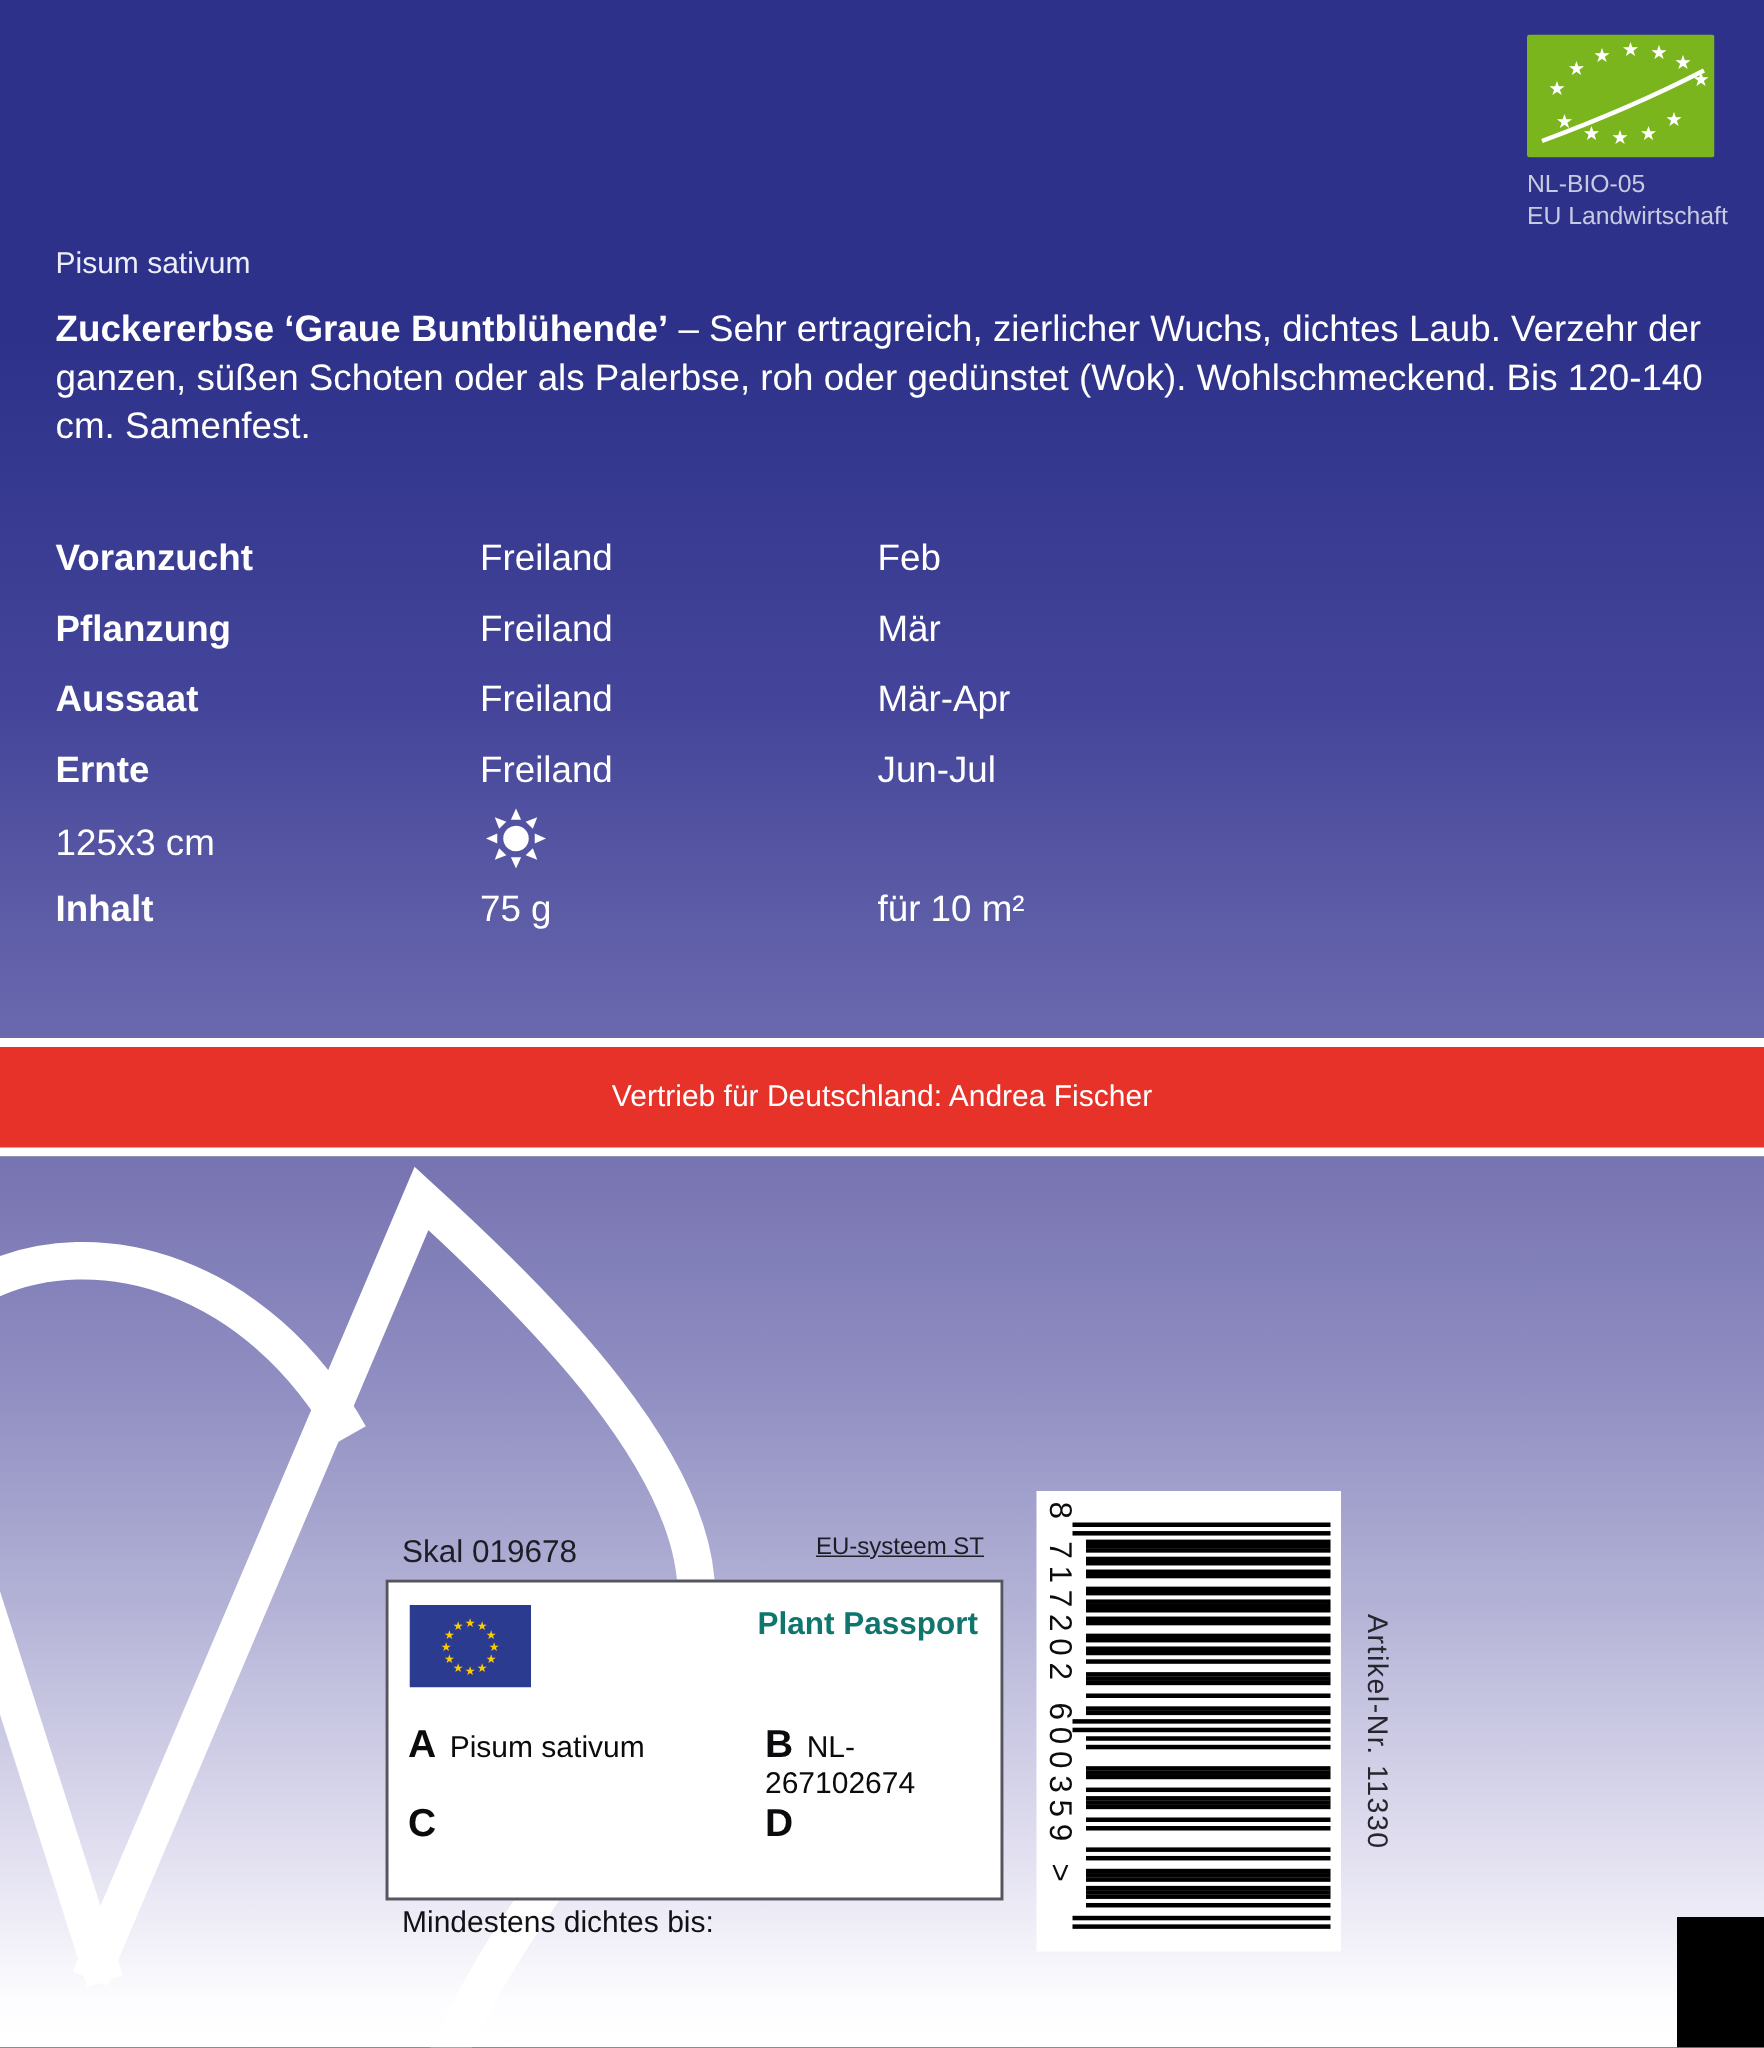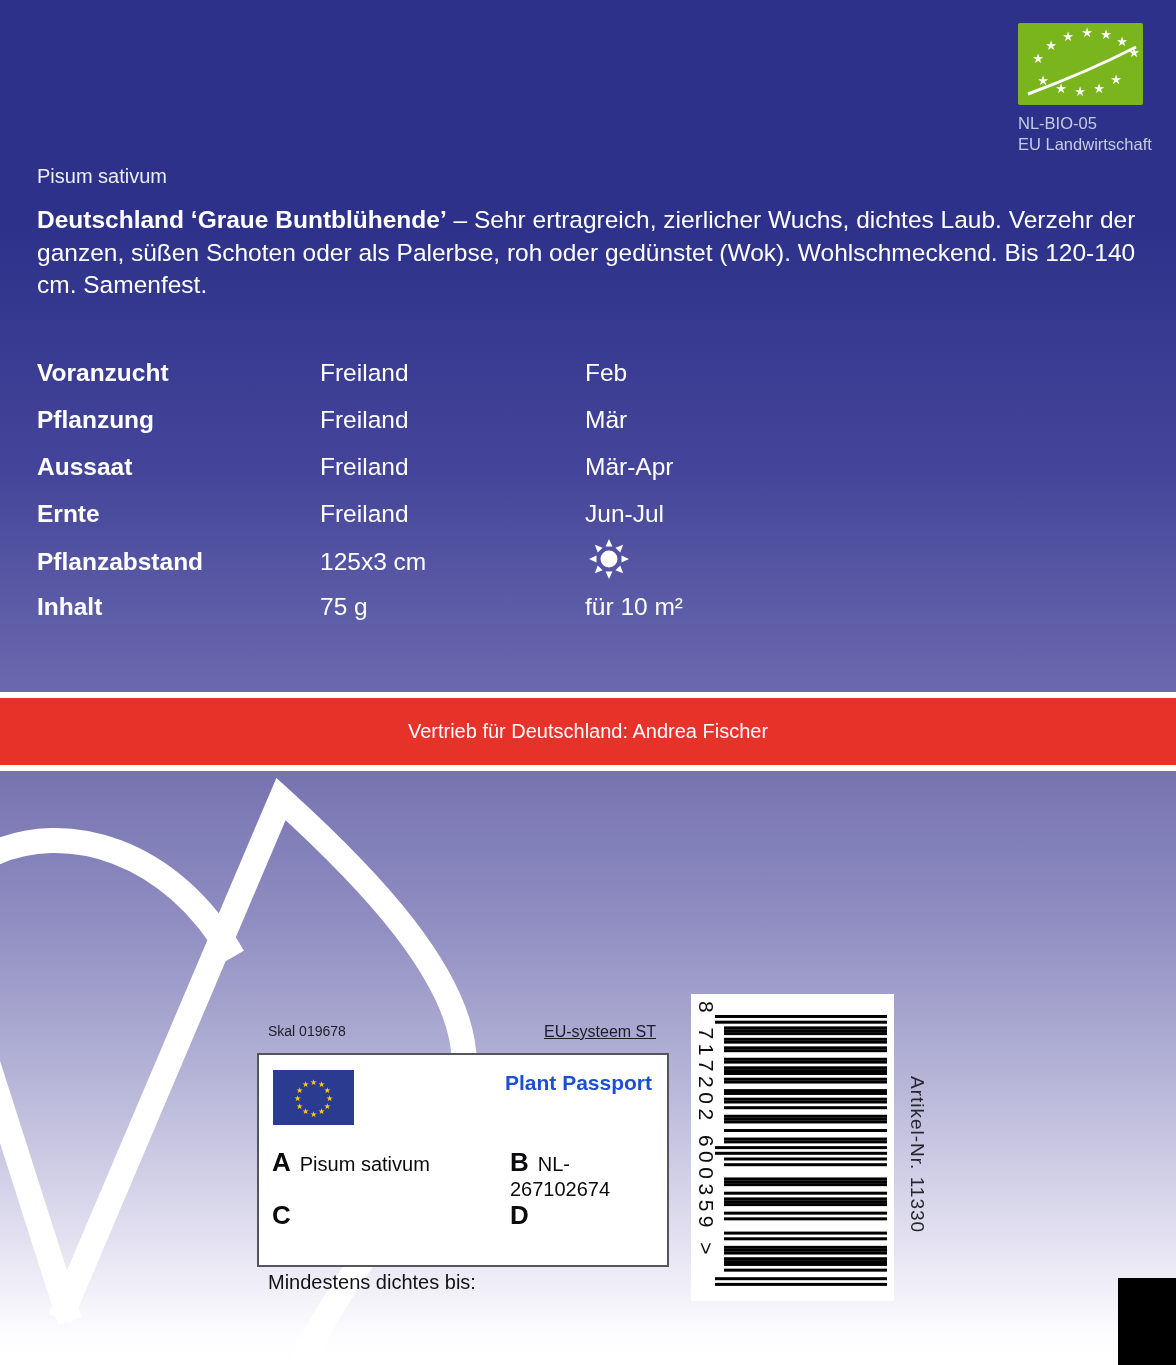--- a/index.html
+++ b/index.html
@@ -24,27 +24,27 @@
   
   .band-white-1{position:absolute;left:0;top:692px;width:1176px;height:6px;background:#fff;}
   .sec-red{position:absolute;left:0;top:698px;width:1176px;height:67px;background:#e63229;
      display:flex;flex-direction:row;justify-content:center;align-items:center;gap:6px;}
   .sec-red div{color:#fff;font-size:20px;line-height:21px;}
   .band-white-2{position:absolute;left:0;top:765px;width:1176px;height:6px;background:#fff;}
   
   .sec-bottom{position:absolute;left:0;top:771px;width:1176px;height:594px;
     background:linear-gradient(180deg,#7673b1 0%,#8f8dc1 25%,#b3b2d6 50%,#dedcee 76%,#fdfdff 95%,#ffffff 100%);}
   .deco{position:absolute;left:0;top:0;}
-  .skal{position:absolute;left:268px;top:252px;color:#1d1d26;font-size:14px;}
+  .skal{position:absolute;left:268px;top:252px;color:#1d1d26;font-size:21px;}
   .system{position:absolute;left:420px;top:252px;width:236px;text-align:right;
           color:#1d1d26;font-size:16px;text-decoration:underline;}
   .passport{position:absolute;left:257px;top:282px;width:412px;height:214px;
             background:#fff;border:2px solid #55555e;box-sizing:border-box;}
   .flag{position:absolute;left:14px;top:15px;}
-  .pp-title{position:absolute;right:15px;top:16px;color:#1d4ed8;font-size:21px;font-weight:bold;}
+  .pp-title{position:absolute;right:15px;top:16px;color:#0f766e;font-size:21px;font-weight:bold;}
   .pp-row{position:absolute;color:#0b0b0e;}
   .pp-lab{font-size:26px;font-weight:bold;}
   .pp-val{font-size:20px;margin-left:9px;}
   .mhd{position:absolute;left:268px;top:500px;color:#111116;font-size:20px;}
   .bc-box{position:absolute;left:691px;top:223px;width:203px;height:307px;background:#fff;}
   .bc-digits{position:absolute;left:27px;top:7px;transform:rotate(90deg);transform-origin:0 0;
      white-space:nowrap;font-size:21px;letter-spacing:4.5px;color:#0c0c0c;}
   .bc-bars{position:absolute;left:0;top:0;}
   .artikel{position:absolute;left:928px;top:305px;transform:rotate(90deg);transform-origin:0 0;
      white-space:nowrap;font-size:19px;letter-spacing:1px;color:#26262e;}
@@ -75,21 +75,21 @@
           <text x="81" y="70">★</text>
             <text x="98" y="61">★</text>
         </g>
       </svg>
       <div class="bio-code">NL-BIO-05</div>
       <div class="bio-label">EU Landwirtschaft</div>
     </div>
 
     <div class="species">Pisum sativum</div>
 
-    <div class="intro"><span class="b">Deutschland ‘Graue Buntblühende’</span> <span>– Sehr ertragreich, zierlicher Wuchs, dichtes Laub. Verzehr der ganzen, süßen Schoten oder als Palerbse,  roh oder gedünstet (Wok). Wohlschmeckend. Bis 120-140 cm. Samenfest.</span></div>
+    <div class="intro"><span class="b">Zuckererbse ‘Graue Buntblühende’</span> <span>– Sehr ertragreich, zierlicher Wuchs, dichtes Laub. Verzehr der ganzen, süßen Schoten oder als Palerbse,  roh oder gedünstet (Wok). Wohlschmeckend. Bis 120-140 cm. Samenfest.</span></div>
 
     <div class="itable">
         <div class="trow">
           <div class="lab">Voranzucht</div>
           <div>Freiland</div>
           <div>Feb</div>
         </div>
         <div class="trow">
           <div class="lab">Pflanzung</div>
           <div>Freiland</div>
@@ -99,21 +99,20 @@
           <div class="lab">Aussaat</div>
           <div>Freiland</div>
           <div>Mär-Apr</div>
         </div>
         <div class="trow">
           <div class="lab">Ernte</div>
           <div>Freiland</div>
           <div>Jun-Jul</div>
         </div>
         <div class="trow">
-          <div class="lab">Pflanzabstand</div>
           <div>125x3 cm</div>
           <div><span class="sun-wrap"><svg viewBox="0 0 44 44" width="44" height="44">
                 <circle cx="22" cy="22" r="8.5" fill="#fff"></circle>
                 <polygon points="22,2 18.6,9.5 25.4,9.5" fill="#fff" transform="rotate(0 22 22)"></polygon>
                 <polygon points="22,2 18.6,9.5 25.4,9.5" fill="#fff" transform="rotate(45 22 22)"></polygon>
                 <polygon points="22,2 18.6,9.5 25.4,9.5" fill="#fff" transform="rotate(90 22 22)"></polygon>
                 <polygon points="22,2 18.6,9.5 25.4,9.5" fill="#fff" transform="rotate(135 22 22)"></polygon>
                 <polygon points="22,2 18.6,9.5 25.4,9.5" fill="#fff" transform="rotate(180 22 22)"></polygon>
                 <polygon points="22,2 18.6,9.5 25.4,9.5" fill="#fff" transform="rotate(225 22 22)"></polygon>
                 <polygon points="22,2 18.6,9.5 25.4,9.5" fill="#fff" transform="rotate(270 22 22)"></polygon>

